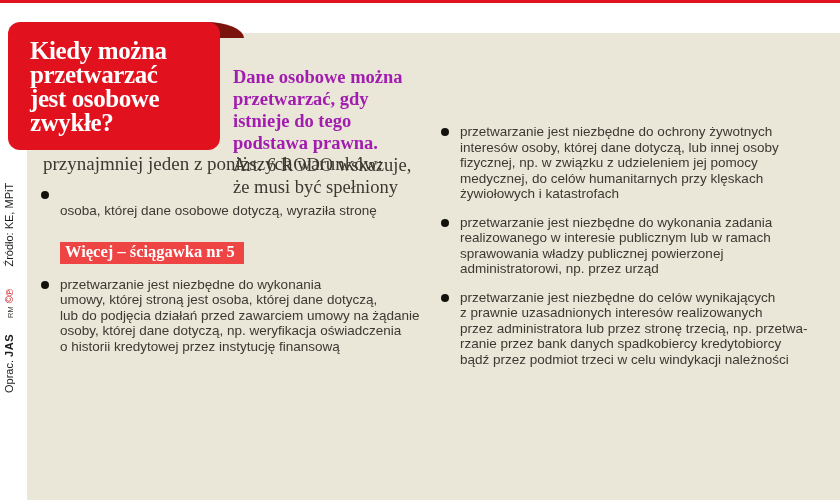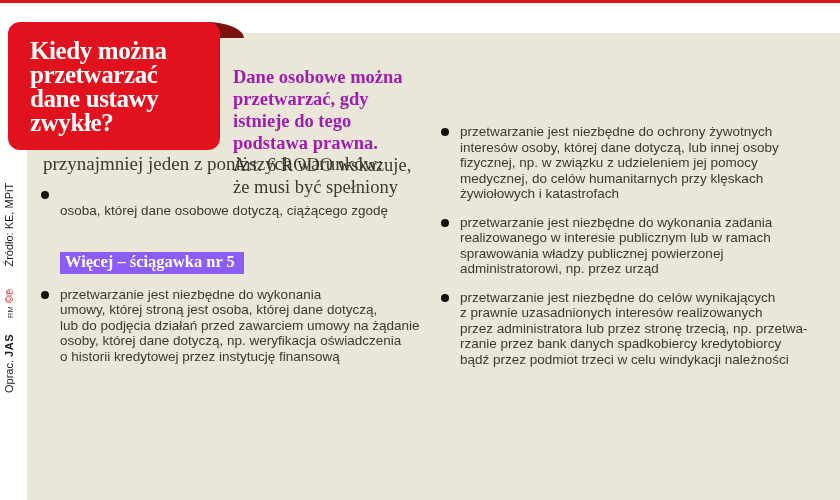--- a/index.html
+++ b/index.html
@@ -88,23 +88,23 @@
     background: #13110c;
   }
   .bullet-text {
     font-size: 13.5px;
     line-height: 15.5px;
     color: #3b3931;
     white-space: pre-line;
   }
   .more-link {
     display: inline-block;
-    margin-top: 18px;
+    margin-top: 8px;
     padding: 1px 9px 3px 5px;
-    background: #8b5cf6;
+    background: #ef4444;
     color: #ffffff;
     font-family: "Liberation Serif", serif;
     font-weight: 700;
     font-size: 16.5px;
     line-height: 18px;
     white-space: nowrap;
     cursor: pointer;
   }
 
   
@@ -128,39 +128,39 @@
 
 <div class="top-bar"></div>
 
 <div class="panel"></div>
 
 <div class="fold"></div>
 
 <div class="title-box">
   <h1>Kiedy można
 przetwarzać
-dane ustawy
+jest osobowe
 zwykłe?</h1>
 </div>
 
 <div class="lead">
   <span class="lead-bold">Dane osobowe można
 przetwarzać, gdy
 istnieje do tego
 podstawa prawna.</span>
   <span class="lead-regular">Art. 6 RODO wskazuje,
 że musi być spełniony</span>
 </div>
 <div class="lead-continuation">przynajmniej jeden z poniższych warunków:</div>
 
 <div class="col col-left">
   <div class="bullet-item">
     <span class="dot"></span>
     <div class="bullet-text">
-      <span>osoba, której dane osobowe dotyczą, ciążącego zgodę</span><br>
+      <span>osoba, której dane osobowe dotyczą, wyraziła stronę</span><br>
       <span class="more-link">Więcej – ściągawka nr 5</span>
     </div>
   </div>
   <div class="bullet-item">
     <span class="dot"></span>
     <div class="bullet-text">przetwarzanie jest niezbędne do wykonania
 umowy, której stroną jest osoba, której dane dotyczą,
 lub do podjęcia działań przed zawarciem umowy na żądanie
 osoby, której dane dotyczą, np. weryfikacja oświadczenia
 o historii kredytowej przez instytucję finansową</div>

